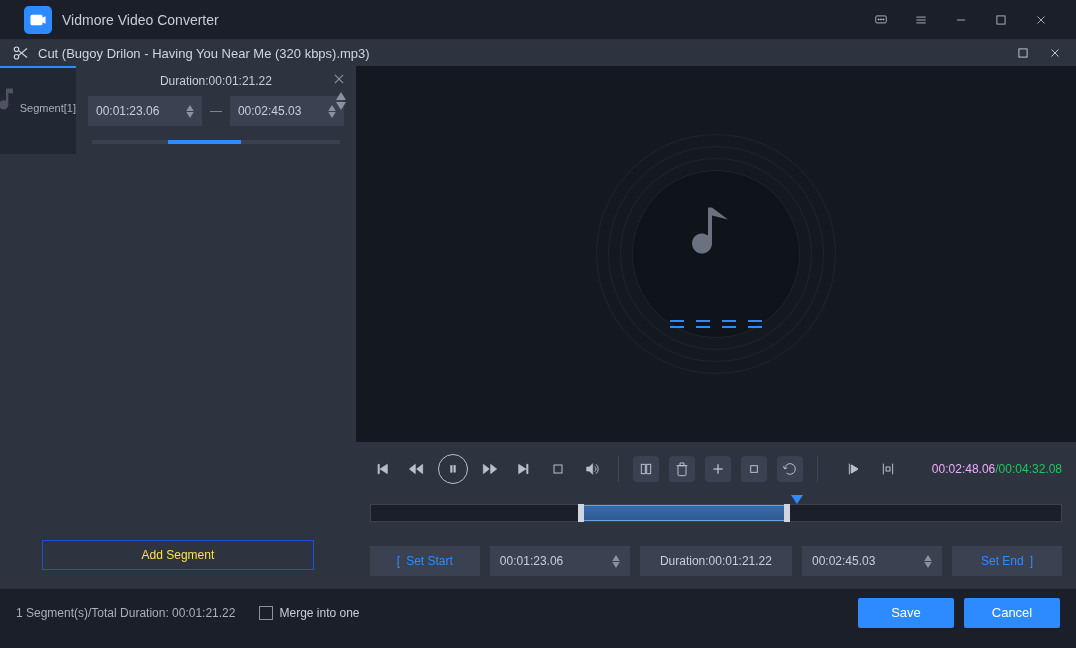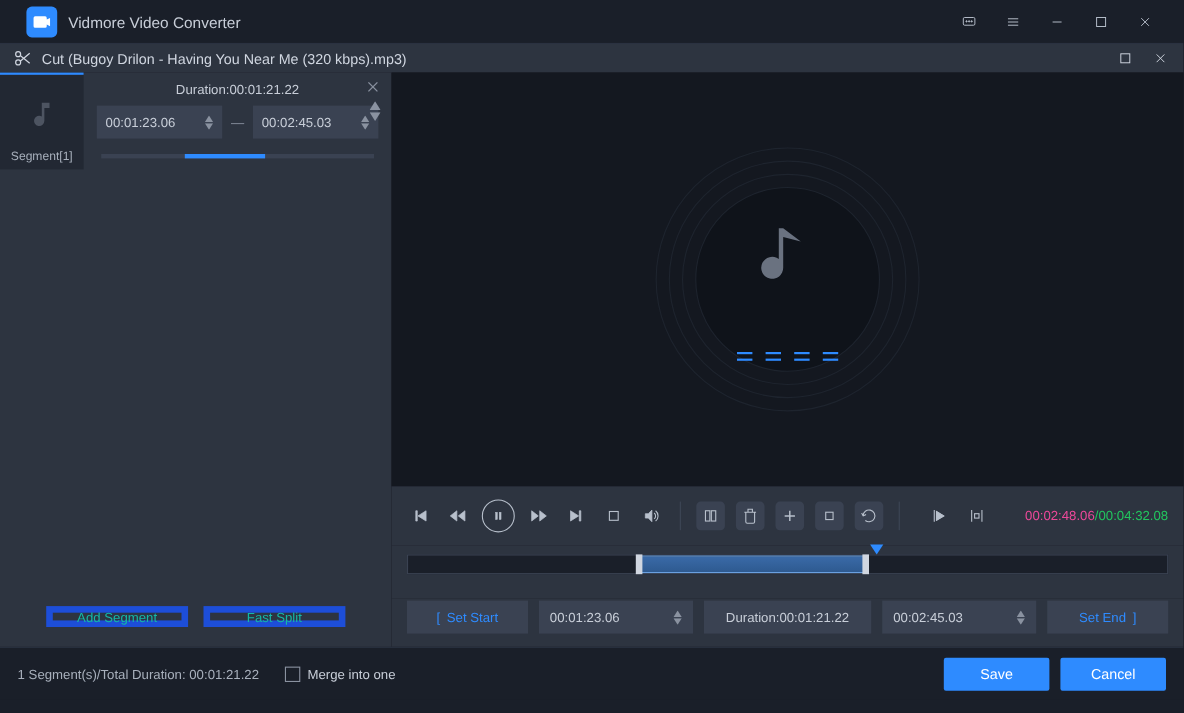--- a/index.html
+++ b/index.html
@@ -14,40 +14,40 @@
 .subbar{height:26px;background:#2d3440;display:flex;align-items:center;padding:0 12px;color:#d0d6e0;font-size:13px}
 .subbar .sci{width:18px;height:18px;margin-right:8px}
 .subbar .sci svg{width:18px;height:18px;fill:#d0d6e0}
 .subbar .spacer{flex:1}
 .subbar .wc{display:flex;gap:14px}
 .subbar .wc span{width:18px;height:18px;display:flex;align-items:center;justify-content:center;cursor:pointer}
 .subbar .wc svg{width:14px;height:14px;stroke:#d0d6e0;stroke-width:1.5;fill:none}
 .main{display:flex;height:522px}
 .left{width:383px;background:#2d3440;display:flex;flex-direction:column}
 .seg-head{display:flex}
-.seg-tab{width:76px;background:#222833;height:88px;display:flex;flex-direction:column;align-items:center;justify-content:flex-end;padding-bottom:6px;position:relative;border-top:2px solid #2e8bff}
+.seg-tab{width:76px;background:#222833;height:88px;display:flex;align-items:center;justify-content:flex-end;padding-bottom:6px;position:relative;border-top:2px solid #2e8bff}
 .seg-tab .mi{width:28px;height:28px;opacity:.6;margin-bottom:18px}
 .seg-tab .mi svg{width:28px;height:28px;fill:#6a7280}
 .seg-tab .lbl{font-size:11px;color:#a8b0bc}
 .seg-body{flex:1;padding:8px 12px 0 12px;position:relative}
 .dur-line{text-align:center;font-size:12px;color:#c8ced8;margin-bottom:8px}
 .time-row{display:flex;align-items:center;gap:8px;margin-bottom:14px}
 .time-box{background:#3a4252;height:30px;flex:1;display:flex;align-items:center;padding:0 8px;justify-content:space-between}
 .time-box .tv{font-size:12px;color:#c8ced8}
 .stepper{display:flex;flex-direction:column;gap:1px}
 .stepper svg{width:8px;height:6px;fill:#8a92a0;cursor:pointer}
 .dash{color:#8a92a0}
 .close-x{position:absolute;top:6px;right:10px;width:14px;height:14px;cursor:pointer}
 .close-x svg{width:14px;height:14px;stroke:#8a92a0;stroke-width:2;fill:none}
 .ud-ctrl{position:absolute;top:26px;right:10px;display:flex;flex-direction:column;gap:2px}
 .ud-ctrl svg{width:10px;height:8px;fill:#8a92a0;cursor:pointer}
 .mini-track{height:4px;background:#3a4252;position:relative;margin:0 4px}
 .mini-track .sel{position:absolute;height:4px;background:#2e8bff;top:0}
 .left-btns{display:flex;gap:14px;padding:0 42px 18px}
-.btn-outline{flex:1;height:19px;border:6px solid #1d4ed8;color:#14b8a6;background:transparent;display:flex;align-items:center;justify-content:center;font-size:12px;cursor:pointer}
+.btn-outline{flex:1;height:30px;border:1px solid #1d4ed8;color:#fde047;background:transparent;display:flex;align-items:center;justify-content:center;font-size:12px;cursor:pointer}
 .left .spacer2{flex:1}
 .right{flex:1;background:#1a1f29;display:flex;flex-direction:column}
 .preview{flex:1;background:#141820;display:flex;align-items:center;justify-content:center;position:relative}
 .disc{width:240px;height:240px;position:relative}
 .ring{position:absolute;border-radius:50%;border:1px solid #1e242e}
 .r1{inset:0}
 .r2{inset:12px}
 .r3{inset:24px}
 .r4{inset:36px;background:#0f131a}
 .note{position:absolute;left:50%;top:42%;transform:translate(-50%,-50%)}
@@ -56,21 +56,21 @@
 .eq span{width:14px;height:8px;border-top:2px solid #2e8bff;border-bottom:2px solid #2e8bff}
 .controls{height:54px;background:#2d3440;display:flex;align-items:center;padding:0 14px;gap:10px}
 .cbtn{width:24px;height:24px;display:flex;align-items:center;justify-content:center;cursor:pointer}
 .cbtn svg{width:16px;height:16px;fill:#b8c0cc;stroke:#b8c0cc}
 .cbtn.big{width:30px;height:30px;border:1.5px solid #b8c0cc;border-radius:50%}
 .cbtn.big svg{width:10px;height:10px}
 .sep{width:1px;height:26px;background:#3e4656;margin:0 4px}
 .cbtn.round{width:26px;height:26px;background:#3a4252;border-radius:4px}
 .spacer3{flex:1}
 .time-disp{font-size:12px}
-.time-disp .cur{color:#ec4899}
+.time-disp .cur{color:#f0abfc}
 .time-disp .tot{color:#22c55e}
 .timeline-wrap{height:48px;background:#2d3440;padding:8px 14px 0;display:flex;align-items:flex-start}
 .timeline{flex:1;height:18px;background:#1a1f29;border:1px solid #3a4252;position:relative}
 .timeline .sel{position:absolute;top:0;height:16px;background:linear-gradient(#3a6aa8,#2e5a90);border:1px solid #6aa0e0}
 .timeline .handle{position:absolute;top:-1px;width:6px;height:18px;background:#d0d6e0;cursor:ew-resize}
 .timeline .ph{position:absolute;top:-10px;width:0;height:0;border-left:6px solid transparent;border-right:6px solid transparent;border-top:9px solid #2e8bff}
 .range-row{height:44px;background:#2d3440;padding:0 14px 10px;display:flex;align-items:center;gap:10px}
 .range-box{height:30px;background:#3a4252;display:flex;align-items:center;padding:0 10px;font-size:12px}
 .range-box.btnlike{color:#2e8bff;cursor:pointer;width:110px;justify-content:center;gap:6px}
 .range-box.ro{flex:1;justify-content:center;color:#c8ced8}
@@ -201,21 +201,20 @@
           </div>
         </div>
         <div class="mini-track">
           <div class="sel" style="left:30.5%;width:29.8%"></div>
         </div>
       </div>
     </div>
     <div class="spacer2"></div>
     <div class="left-btns">
       <div class="btn-outline">Add Segment</div>
-      <div class="btn-outline">Fast Split</div>
     </div>
   </div>
 
   <div class="right">
     <div class="preview">
       <div class="disc">
         <div class="ring r1"></div>
           <div class="ring r2"></div>
           <div class="ring r3"></div>
           <div class="ring r4"></div>

